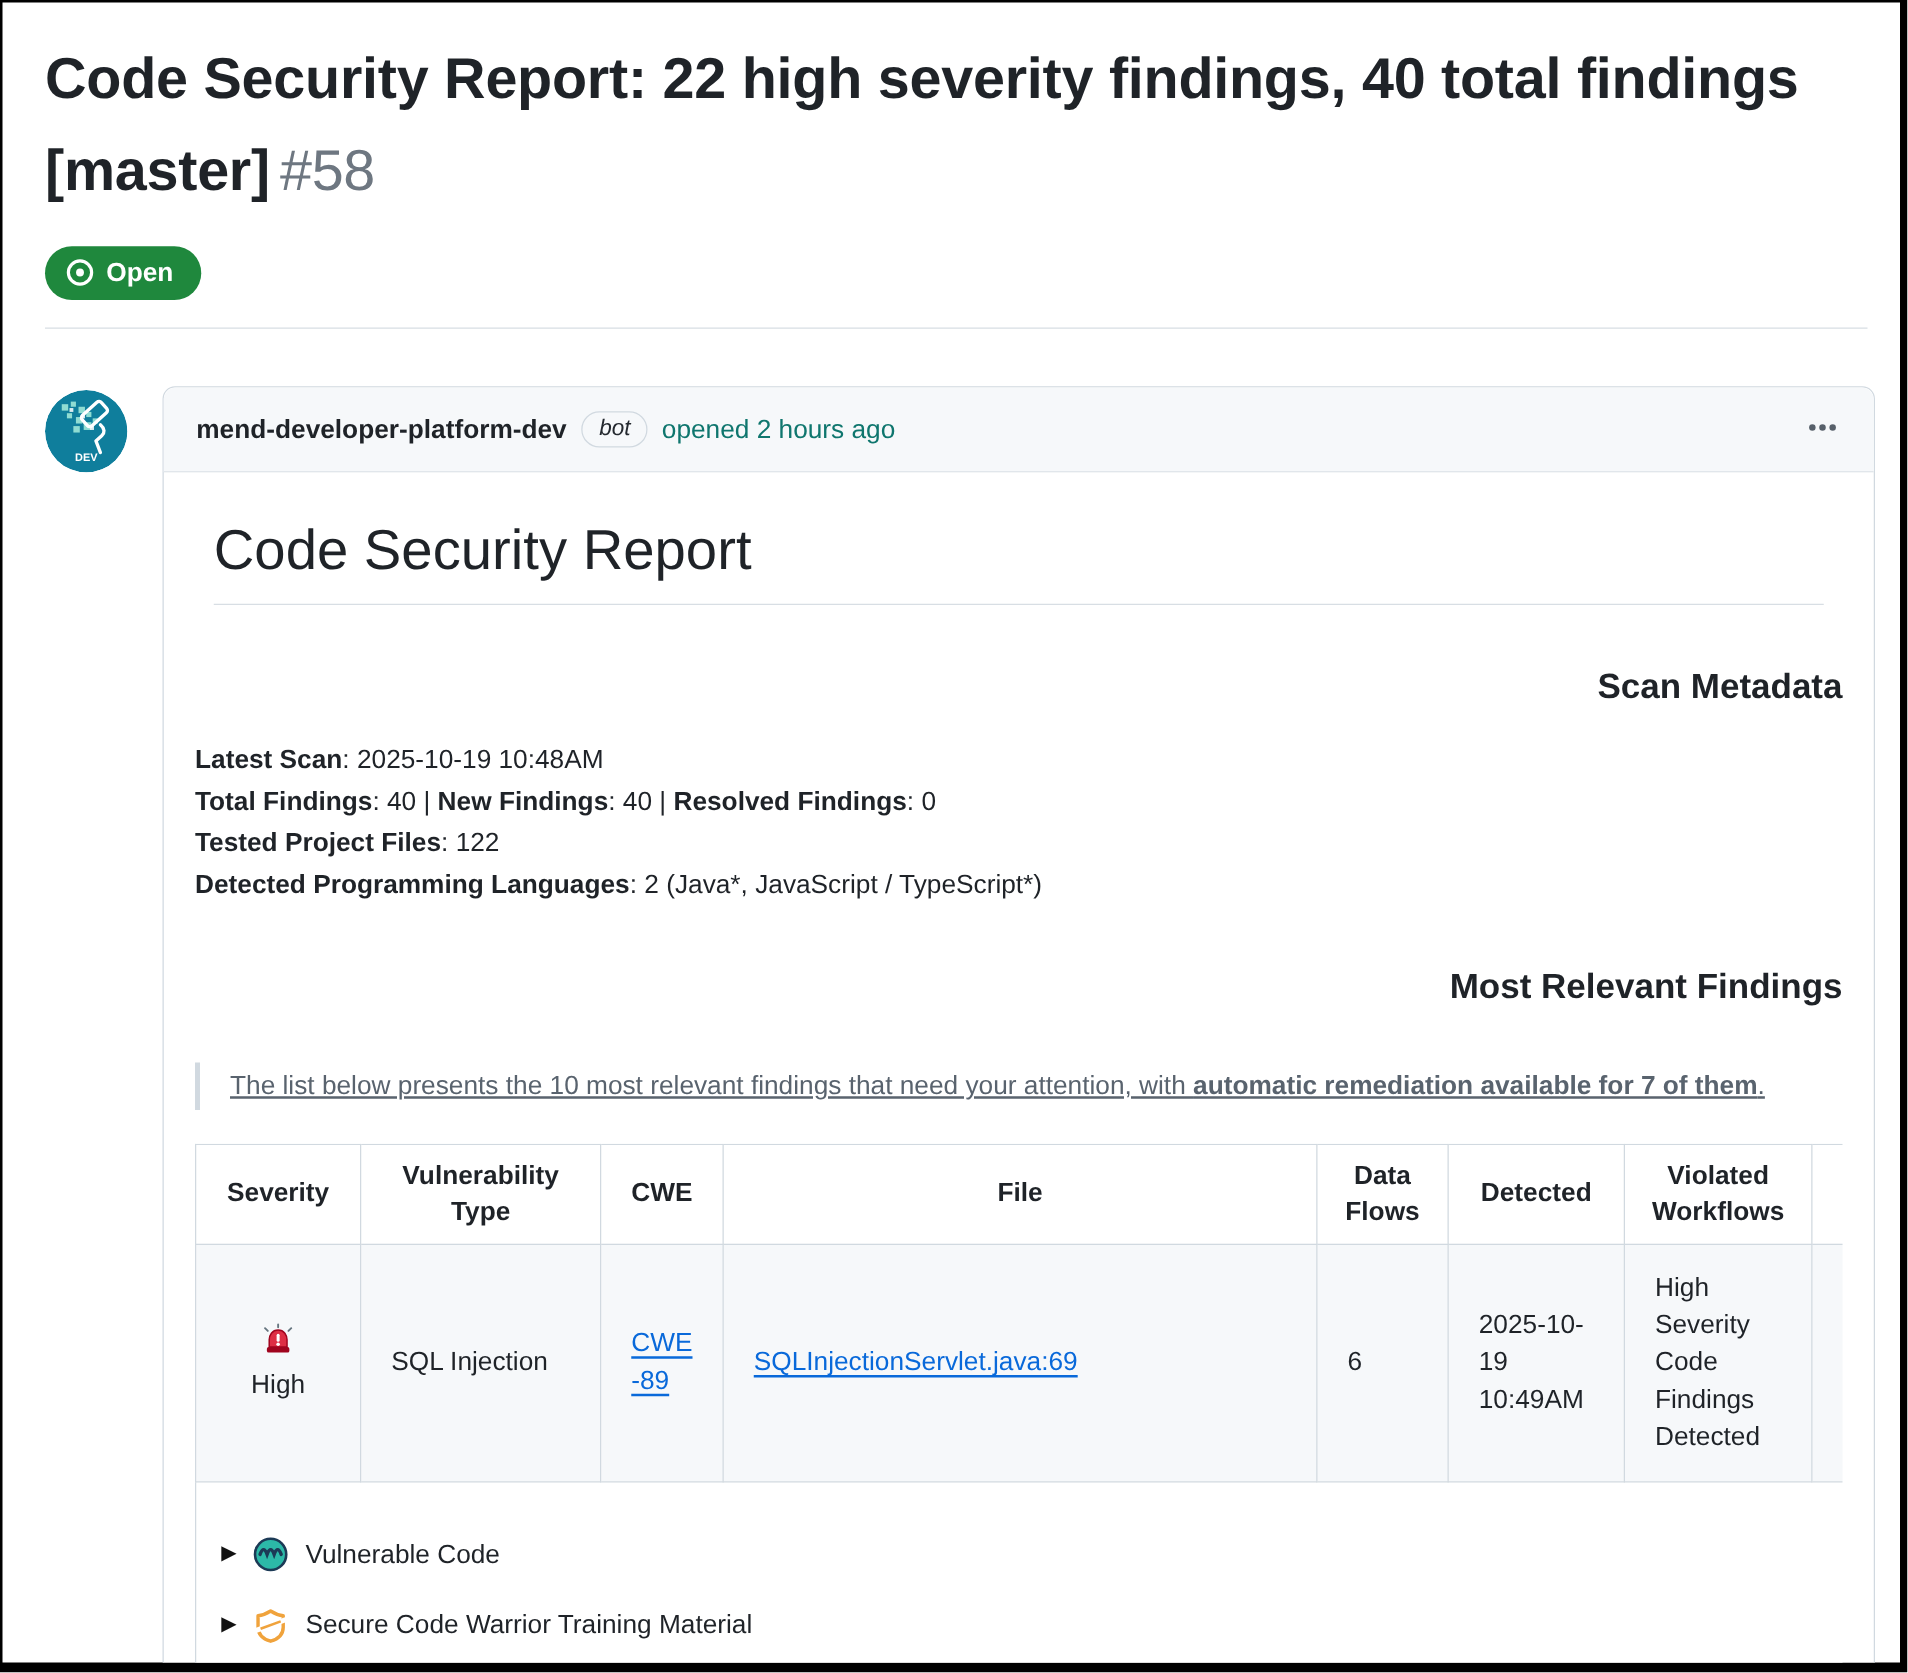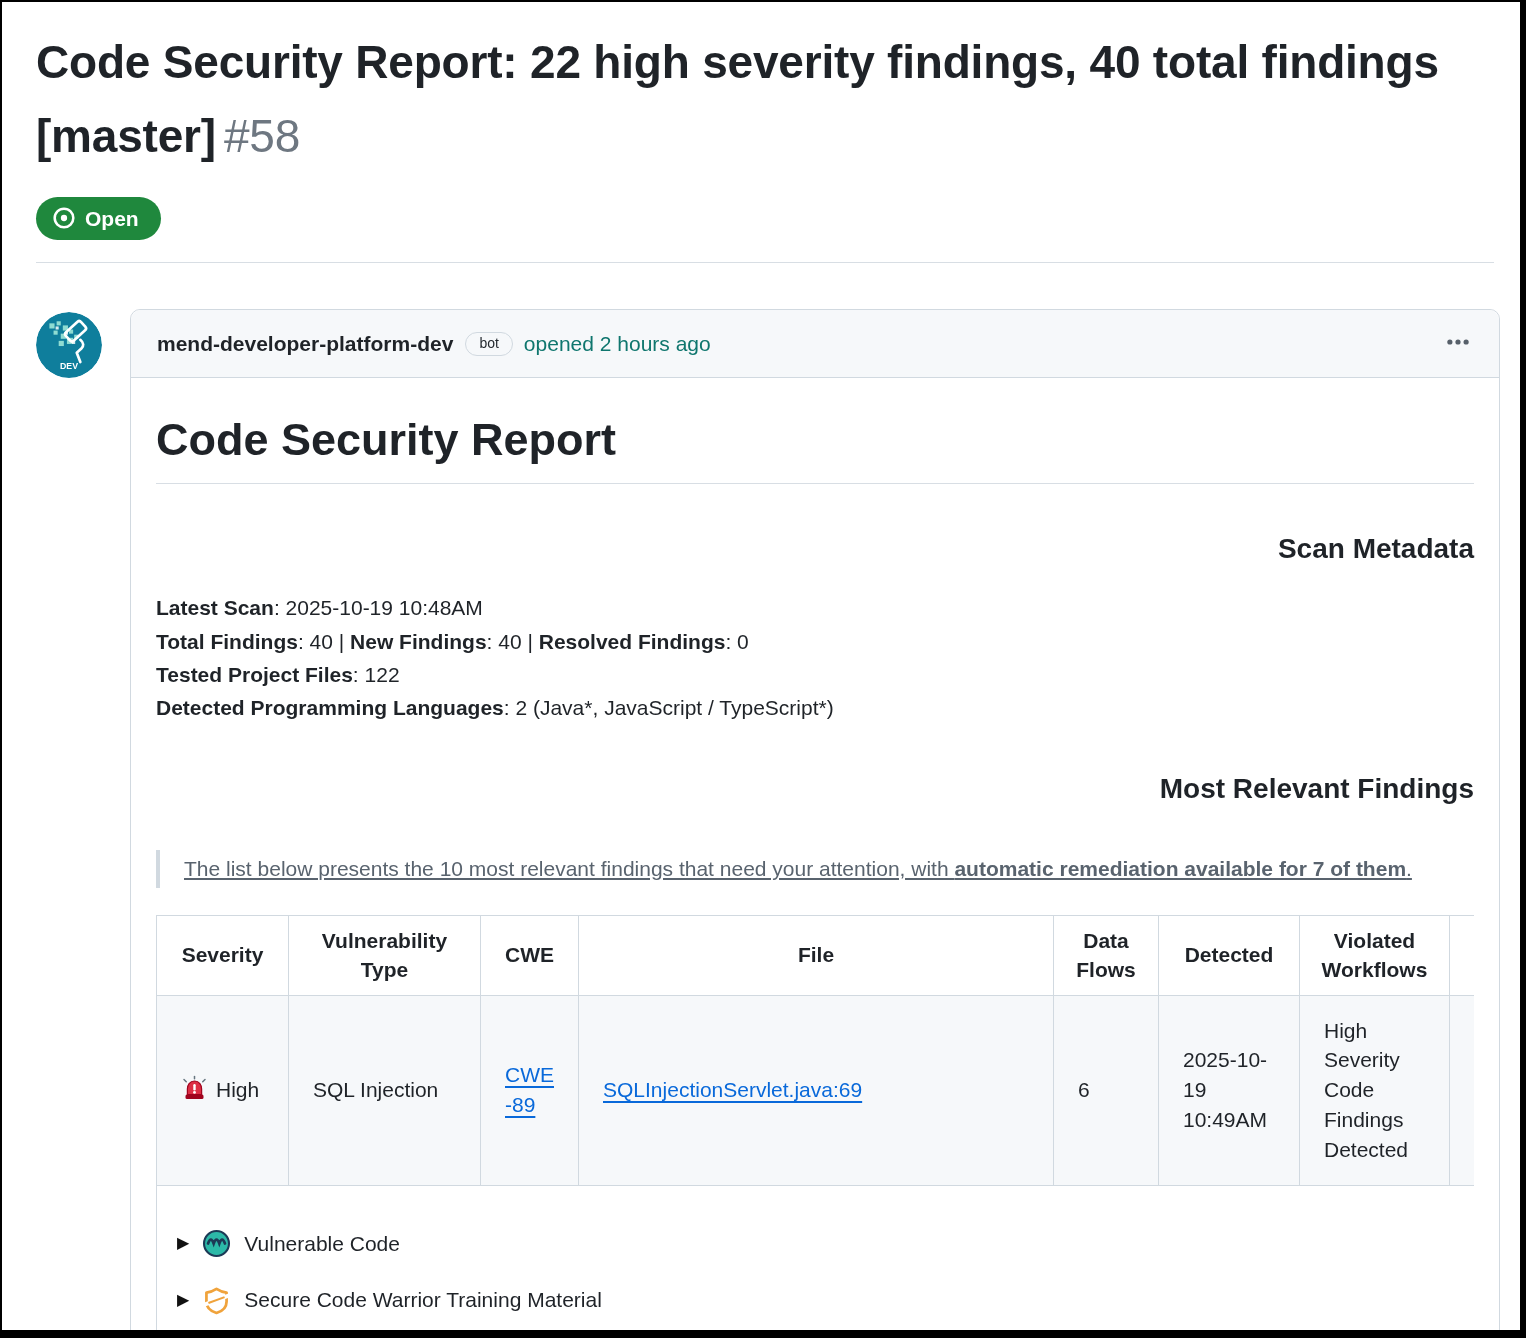--- a/index.html
+++ b/index.html
@@ -26,27 +26,27 @@
   
   .comment-row{display:flex;align-items:flex-start;margin-top:46px;}
   .avatar{width:66px;height:66px;border-radius:50%;flex:none;margin-top:3px;overflow:hidden;}
   .comment-box{flex:1;margin-left:28px;border:1px solid #d1d9e0;border-radius:10px;background:#fff;}
   .comment-header{
     display:flex;align-items:center;background:#f6f8fa;
     border-bottom:1px solid #d1d9e0;border-radius:10px 10px 0 0;
     padding:15px 26px;font-size:21px;
   }
   .author{font-weight:700;}
-  .bot-badge{margin-left:12px;border:1px solid #d1d9e0;border-radius:999px;padding:2px 13px 4px;font-size:14px;color:#24292f;background:transparent;}
+  .bot-badge{margin-left:12px;border:1px solid #d1d9e0;border-radius:999px;padding:2px 13px 4px;font-size:18px;color:#24292f;background:transparent;font-style:italic;}
   .opened{margin-left:11px;color:#0f766e;}
   .kebab-btn{margin-left:auto;background:none;border:none;cursor:pointer;padding:4px 2px;display:flex;}
   .comment-body{padding:10px 25px 0;}
 
   
-  .report-title{font-size:45px;font-weight:700;margin:24px 0 0;padding-bottom:15px;border-bottom:1px solid #d8dee4;line-height:1.25;}
+  .report-title{font-size:45px;font-weight:400;margin:24px 15px 0;padding-bottom:15px;border-bottom:1px solid #d8dee4;line-height:1.25;}
   .section-heading{font-size:28px;font-weight:600;margin:47px 0 0;line-height:1.25;text-align:right;}
   .meta-block{margin-top:25px;font-size:21px;line-height:1.58;}
   .note-quote{
     margin:44px 0 0;border-left:4px solid #d1d9e0;padding:2px 0 2px 24px;
     color:#59636e;font-size:21px;line-height:1.6;text-decoration:underline;
   }
   .note-quote strong{color:#59636e;}
 
   
   .table-wrap{margin-top:27px;width:1318px;overflow:hidden;}
@@ -54,21 +54,21 @@
   .findings th{
     border:1px solid #d1d9e0;padding:10px 16px;font-weight:700;
     text-align:center;line-height:1.4;background:#fff;
   }
   .findings td{
     border:1px solid #d1d9e0;padding:20px 24px;line-height:1.42;
     text-align:left;vertical-align:middle;overflow-wrap:break-word;
   }
   tr.data-row td{background:#f6f8fa;}
   tr.details-row td{background:#fff;padding:16px 20px 44px;}
-  .severity-cell{display:flex;align-items:flex-start;gap:8px;}
+  .severity-cell{display:flex;align-items:center;gap:8px;flex-direction:column;}
   a.cell-link{color:#0969da;text-decoration:underline;text-underline-offset:4px;}
 
   
   details.finding-extra{margin:27px 0;}
   details.finding-extra summary{
     list-style:none;display:flex;align-items:center;gap:13px;
     font-size:21px;cursor:pointer;color:#1f2328;
   }
   details.finding-extra summary::-webkit-details-marker{display:none;}
   .tri{font-size:16px;color:#111;line-height:1;}

